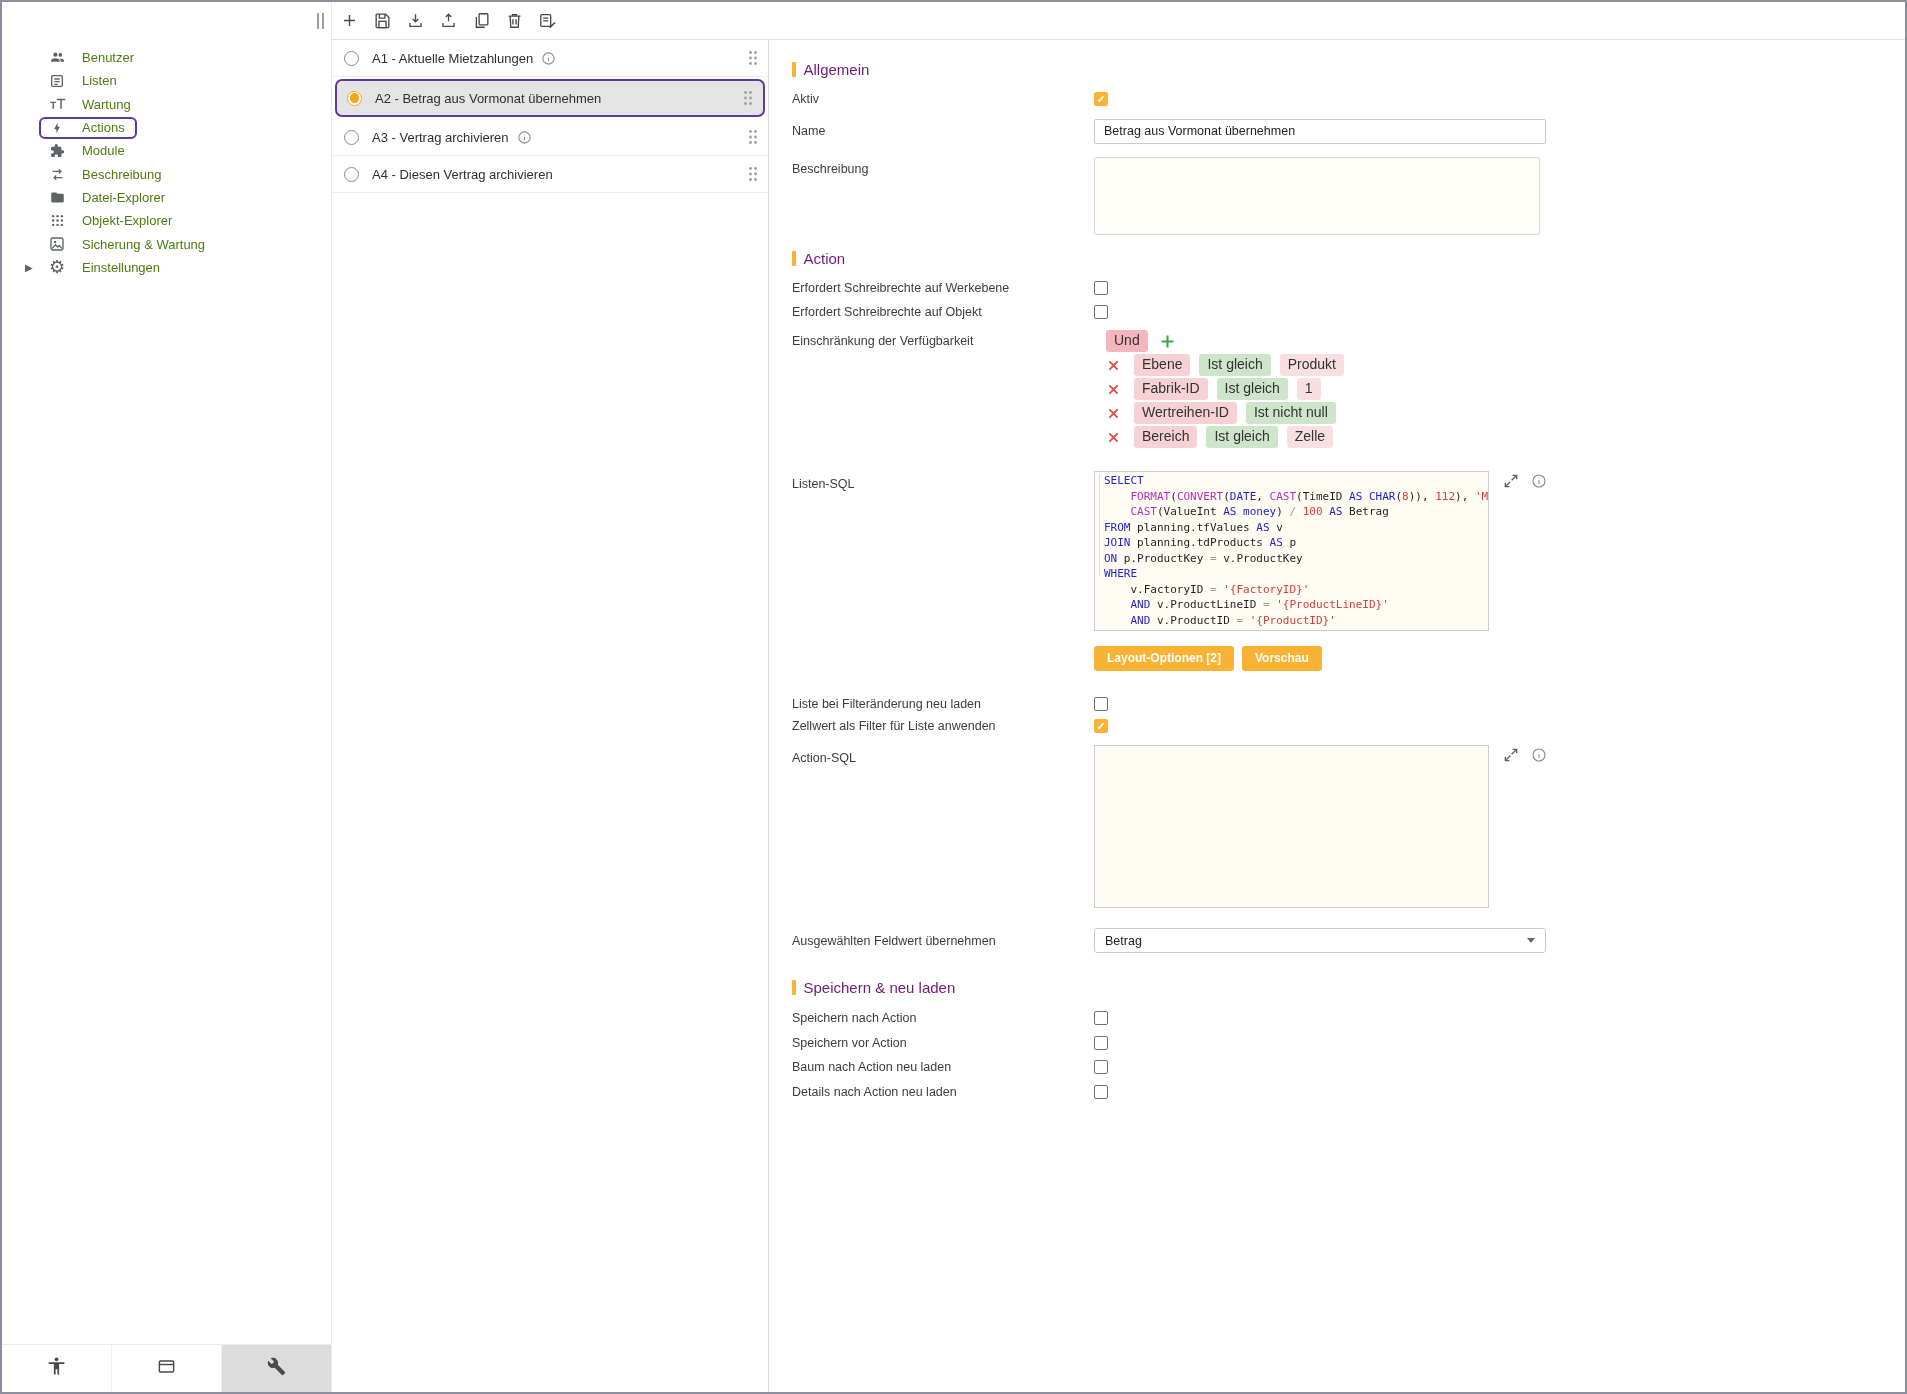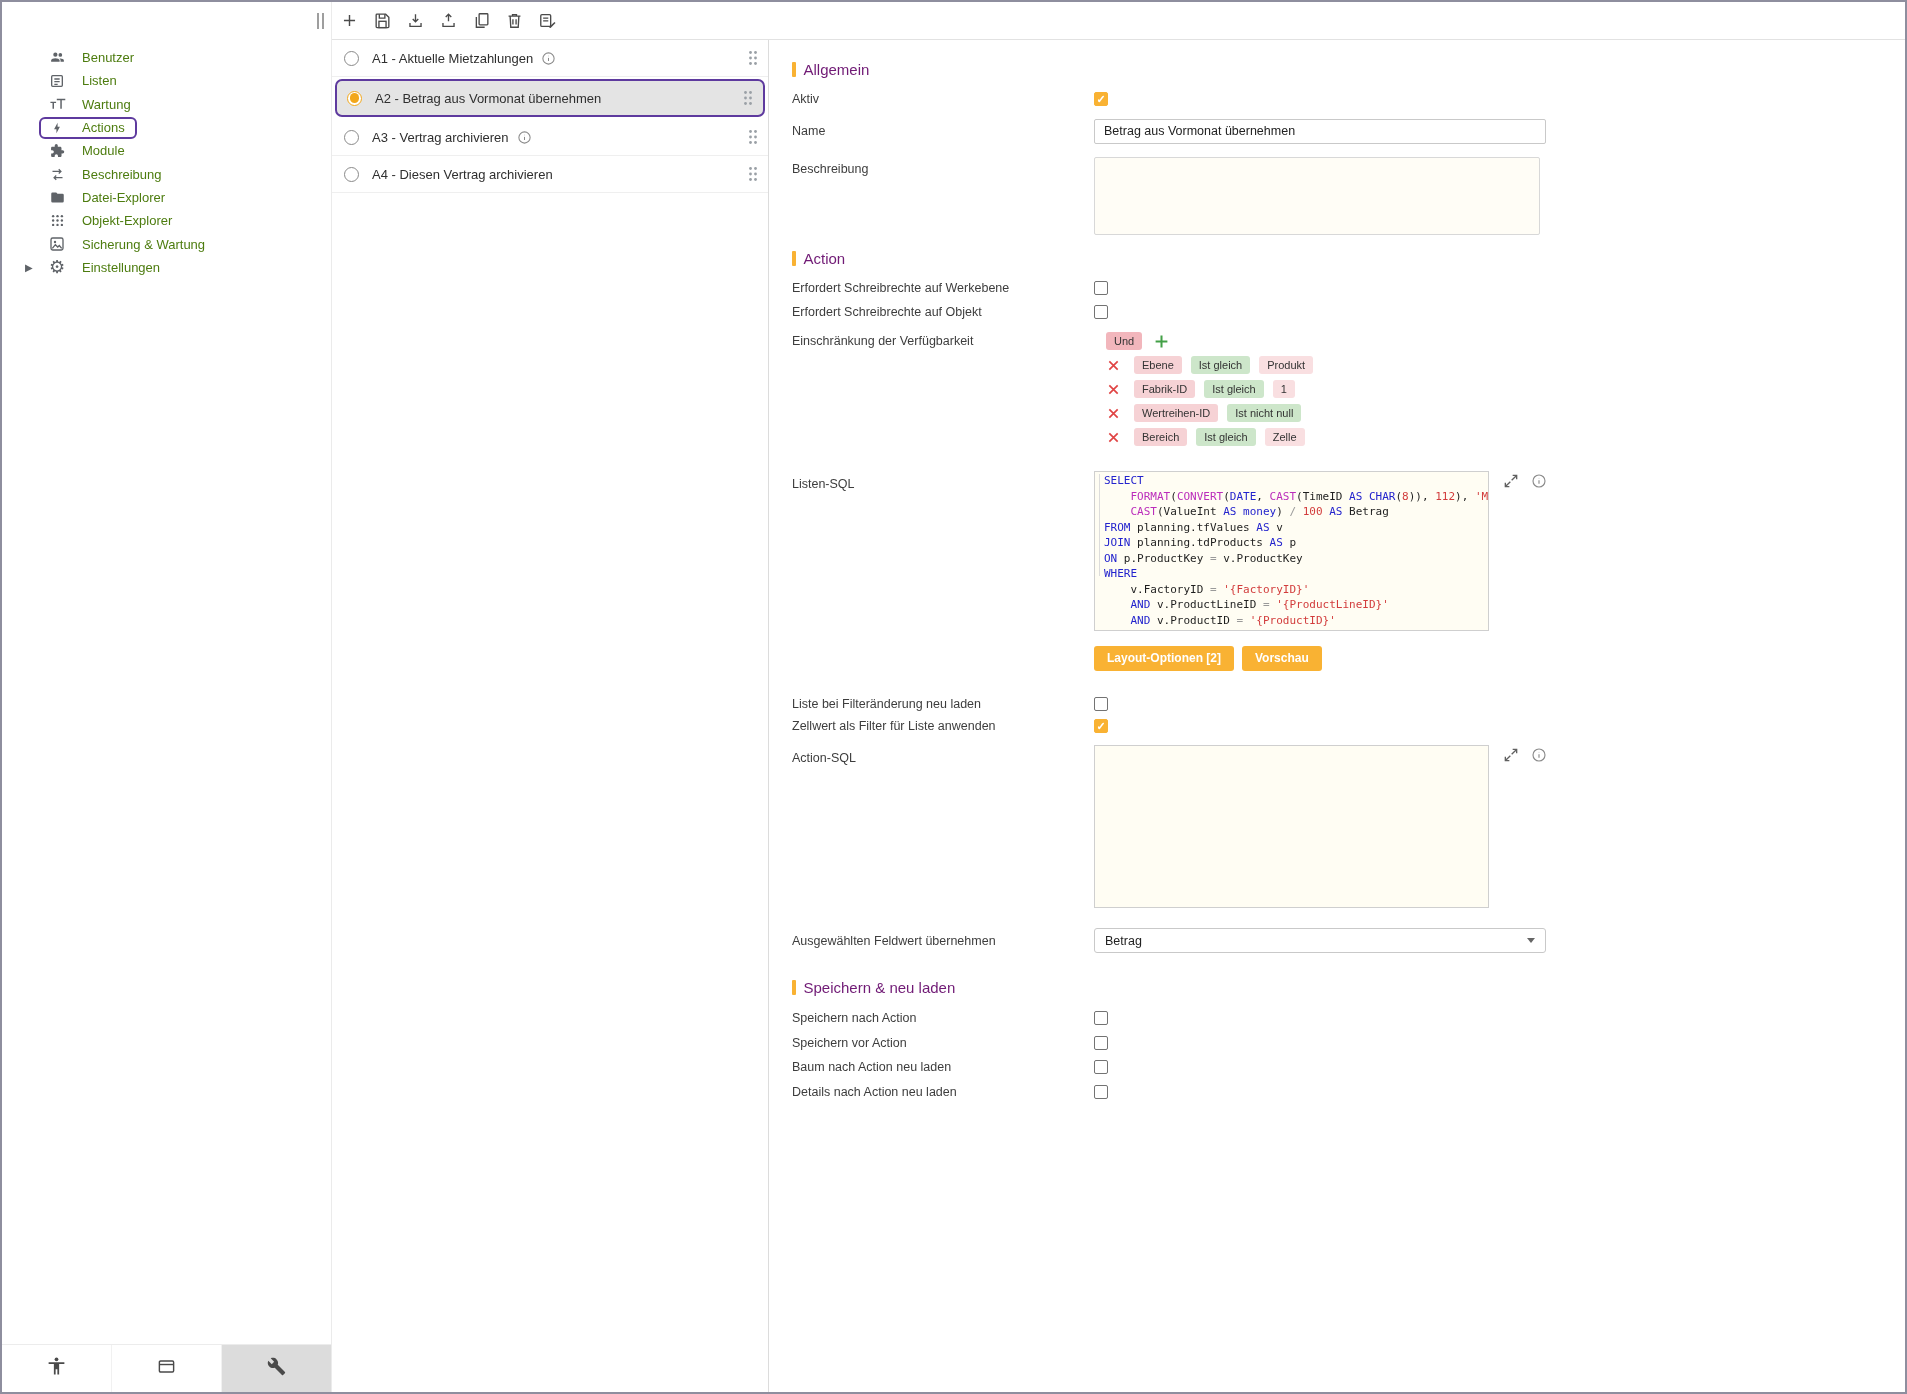--- a/index.html
+++ b/index.html
@@ -52,21 +52,21 @@
 
 .cb{width:14px;height:14px;border:1.6px solid #737373;border-radius:2px;background:#fff;display:flex;align-items:center;justify-content:center;cursor:pointer;flex:none}
 .cb.on{background:#f9b233;border-color:#f9b233}
 .cb.on::after{content:"✓";color:#fff;font-size:11px;font-weight:bold;line-height:1}
 
 .text-input{width:452px;height:25px;border:1px solid #c9c9c9;border-radius:2px;padding:0 9px;font-size:12.5px;color:#222;font-family:"Liberation Sans",sans-serif;background:#fff;outline:none}
 .desc-area{width:446px;height:78px;border:1px solid #d8d8d8;border-radius:2px;background:#fffdf6;resize:none;outline:none;font-family:"Liberation Sans",sans-serif;font-size:12.5px;padding:4px 8px}
 
 .filter-box{padding-left:12px}
 .filter-row{display:flex;align-items:center;height:24px;gap:9px}
-.chip{font-size:11px;color:#333;padding:3px 8px;border-radius:3px;line-height:1.1;white-space:nowrap;cursor:pointer}
+.chip{font-size:14px;color:#333;padding:3px 8px;border-radius:3px;line-height:1.1;white-space:nowrap;cursor:pointer}
 .chip-conj{background:#f2b6bc}
 .chip-field{background:#f6d2d5}
 .chip-op{background:#cde6ca}
 .chip-val{background:#f9dfe1}
 .icon-btn{display:flex;align-items:center;justify-content:center;cursor:pointer;flex:none}
 .x-btn{width:15px;margin-right:4px}
 .plus-btn{margin-left:3px}
 
 .sql-wrap{display:flex;align-items:flex-start}
 .sql-editor{width:395px;height:160px;border:1px solid #cfcfcf;background:#fffdf3;font-family:"DejaVu Sans Mono",monospace;font-size:11px;line-height:15.5px;padding:1px 2px 0 9px;overflow:hidden;white-space:pre;position:relative;cursor:text}

